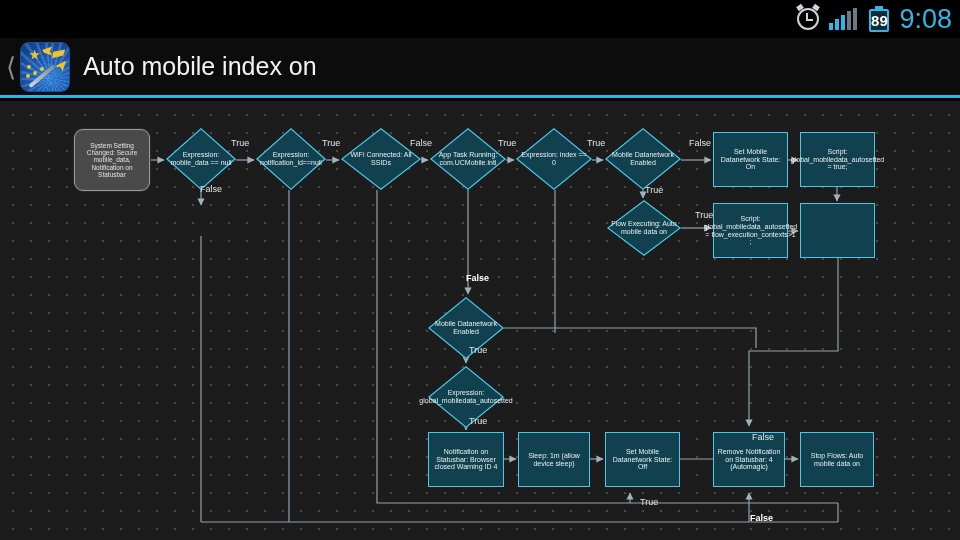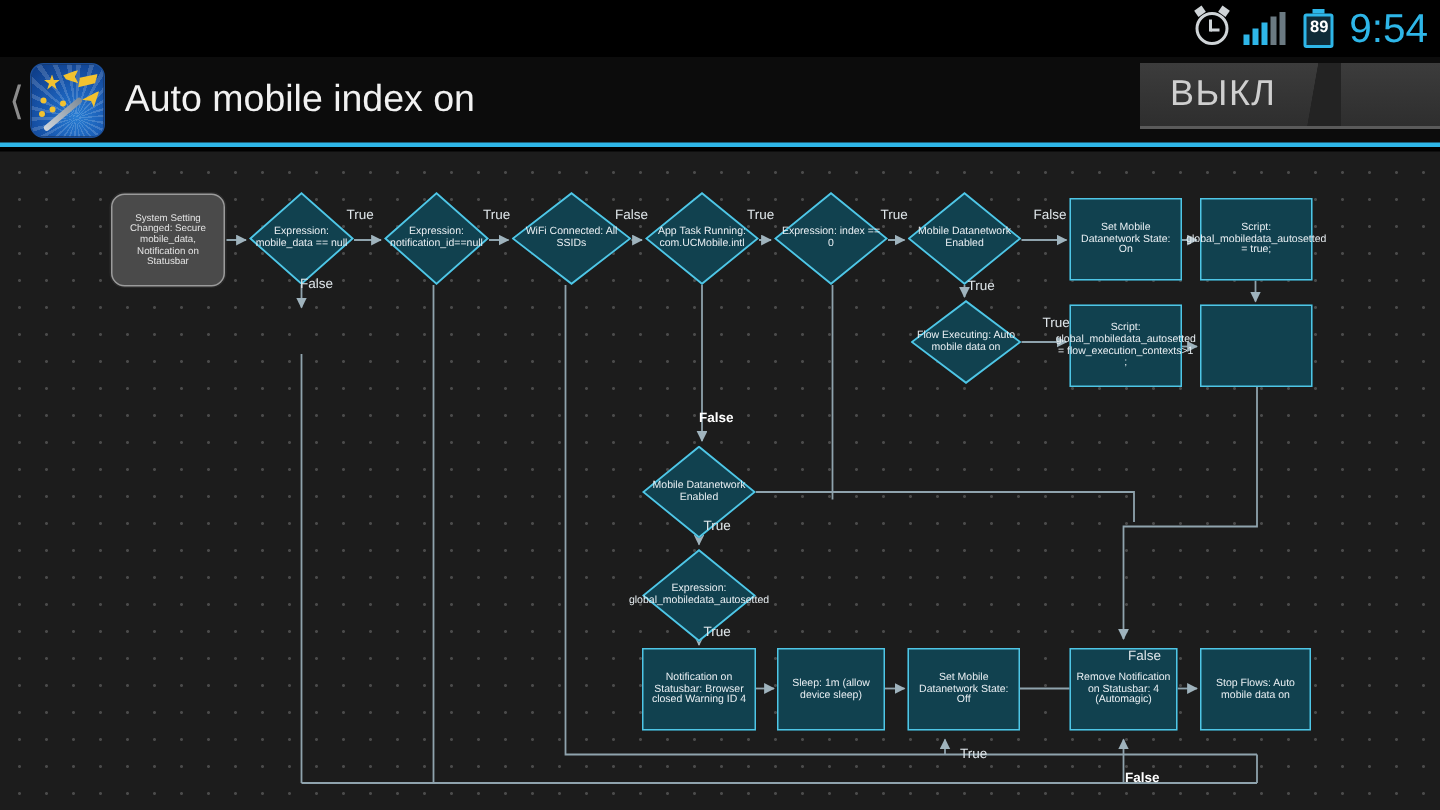--- a/index.html
+++ b/index.html
@@ -12,21 +12,21 @@
     background:#000; display:flex; align-items:center; justify-content:flex-end;
   }
   #statusbar .sb-item{ margin-right:10px; display:flex; align-items:center; }
   #clock-text{ color:#2eb6e8; font-size:27px; letter-spacing:0px; margin-right:8px;
                font-family:"Liberation Sans", sans-serif; }
   .battery{ position:relative; width:20px; height:26px; }
   .battery .cap{ position:absolute; left:6px; top:0; width:8px; height:3px; background:#2eb6e8;}
   .battery .body{ position:absolute; left:0; top:3px; width:20px; height:23px;
                   border:2px solid #2eb6e8; border-radius:2px; background:#0f2b38;}
   .battery .num{ position:absolute; left:0; top:6px; width:20px; text-align:center;
-                 color:#ffffff; font-size:11px; font-weight:bold; }
+                 color:#ffffff; font-size:15px; font-weight:bold; }
   .signal{ display:flex; align-items:flex-end; height:22px; }
   .signal i{ display:block; width:4px; margin-right:2px; background:#2eb6e8; }
   .signal i.b1{height:7px;} .signal i.b2{height:11px;} .signal i.b3{height:15px;}
   .signal i.b4{height:19px; background:#6b7a82;} .signal i.b5{height:22px; background:#6b7a82;}
   .alarm{ width:22px; height:22px; border:2px solid #cfd4d7; border-radius:50%;
           position:relative;}
   .alarm::before{content:""; position:absolute; left:7px; top:3px; width:2px; height:8px;
           background:#cfd4d7;}
   .alarm::after{content:""; position:absolute; left:8px; top:9px; width:6px; height:2px;
           background:#cfd4d7;}
@@ -124,41 +124,38 @@
         <i class="b5"></i>
       </span>
   </span>
   <span class="sb-item">
     <span class="battery">
       <span class="cap"></span>
         <span class="body"></span>
       <span class="num">89</span>
     </span>
   </span>
-  <span id="clock-text">9:54</span>
+  <span id="clock-text">9:08</span>
 </div>
 
 <div id="titlebar">
   <span id="back-chevron">⟨</span>
   <span id="app-icon">
     <span class="rays"></span>
     <span class="st s1"></span>
       <span class="st s2"></span>
       <span class="st s3"></span>
       <span class="st s4"></span>
     <span class="d d1"></span>
       <span class="d d2"></span>
       <span class="d d3"></span>
       <span class="d d4"></span>
     <span class="wand"></span>
   </span>
   <span id="title-text">Auto mobile index on</span>
-  <div id="off-button">
-    <span id="off-label">ВЫКЛ</span>
-  </div>
 </div>
 
 <div id="canvas">
   <svg width="960" height="439">
     <defs>
       <marker id="ah" markerWidth="7" markerHeight="7" refX="5.5" refY="3" orient="auto">
         <path d="M0,0 L6,3 L0,6 z" fill="#9fb3bd"></path>
       </marker>
     </defs>
     <g stroke="#8fa3ad" stroke-width="1.2" fill="none">

